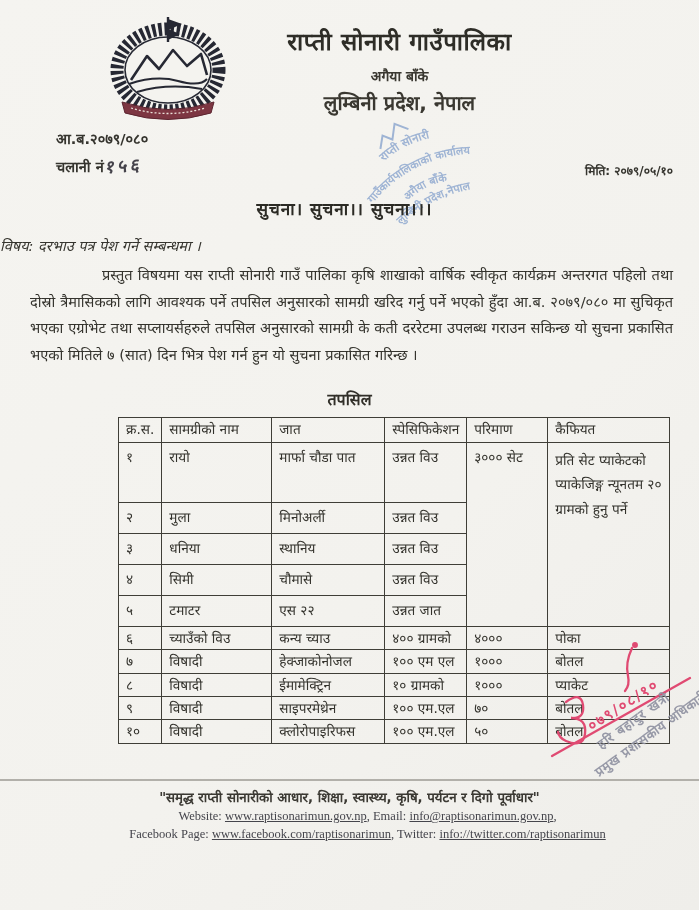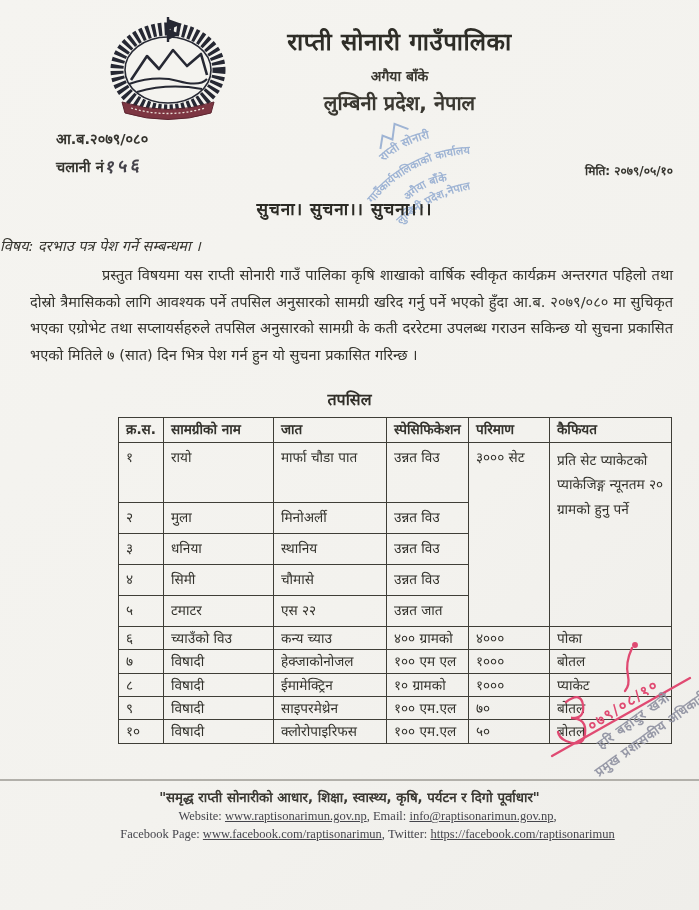--- a/index.html
+++ b/index.html
@@ -37,21 +37,21 @@
     font-size:14.5px;color:#35342e;font-style:italic;}
   .body-par{position:absolute;left:30px;right:26px;top:262px;
     font-size:14.6px;line-height:26.5px;text-align:justify;text-indent:72px;color:#34332d;}
   .tapasil{position:absolute;left:0;right:0;top:388px;text-align:center;
     font-size:16px;font-weight:bold;color:#312f29;}
   
   table.goods{position:absolute;left:118px;top:417px;border-collapse:collapse;
     font-size:13.6px;color:#33322c;}
   .goods th,.goods td{border:1.4px solid #3f3e37;padding:2px 7px;text-align:left;
     vertical-align:top;font-weight:normal;line-height:1.35;}
-  .goods th{height:20px;font-weight:bold;}
+  .goods th{height:20px;}
   .goods col.c-sn{width:42px;}
   .goods col.c-name{width:110px;}
   .goods col.c-var{width:113px;}
   .goods col.c-spec{width:79px;}
   .goods col.c-qty{width:81px;}
   .goods col.c-rem{width:122px;}
   .goods tr.row-first td{height:52px;padding-top:5px;}
   .goods tr.row-mid td{height:23px;padding-top:5px;}
   .goods tr.row-small td{height:16px;padding-top:2px;}
   .goods td.remark-cell{line-height:1.8;}
@@ -234,17 +234,17 @@
     <div class="o-name">हरि बहादुर खत्री</div>
     <div class="o-title">प्रमुख प्रशासकीय अधिकारी</div>
   </div>
 
   <div class="footer">
     <div class="tagline">"समृद्ध राप्ती सोनारीको आधार, शिक्षा, स्वास्थ्य, कृषि, पर्यटन र दिगो पूर्वाधार"</div>
     <div class="contact">
       <span>Website: </span><span class="link">www.raptisonarimun.gov.np</span><span>, Email: </span><span class="link">info@raptisonarimun.gov.np</span><span>,</span>
     </div>
     <div class="contact">
-      <span>Facebook Page: </span><span class="link">www.facebook.com/raptisonarimun</span><span>, Twitter: </span><span class="link">https://facebook.com/raptisonarimun</span>
+      <span>Facebook Page: </span><span class="link">www.facebook.com/raptisonarimun</span><span>, Twitter: </span><span class="link">info://twitter.com/raptisonarimun</span>
     </div>
   </div>
 
 </div>
 
 </body></html>

